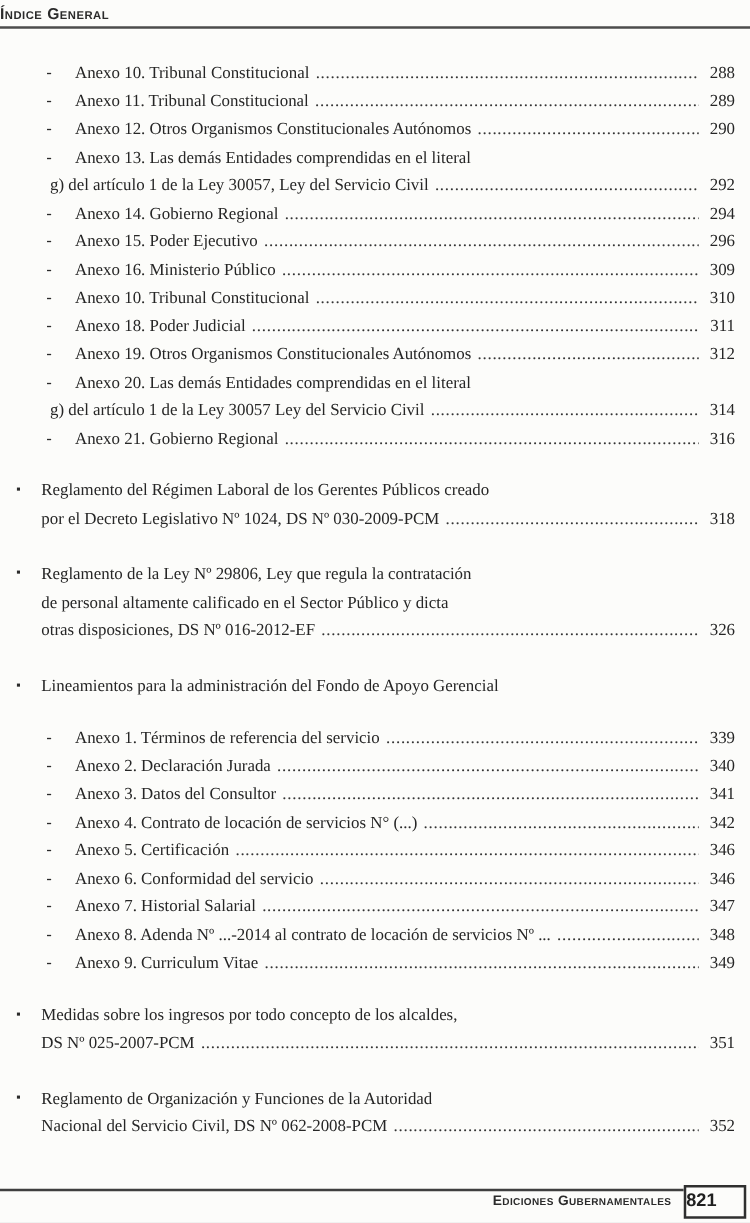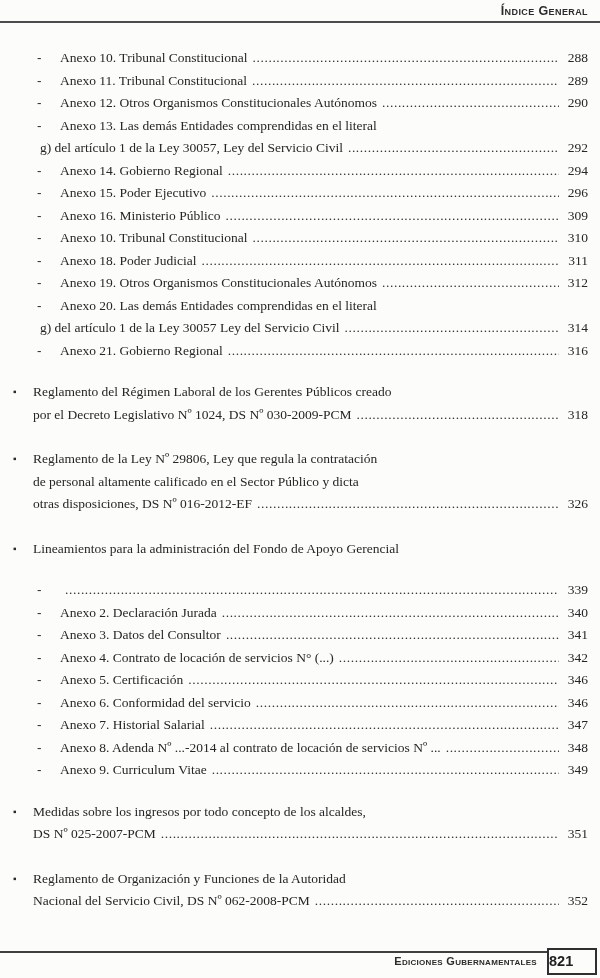--- a/index.html
+++ b/index.html
@@ -15,21 +15,20 @@
     margin: 0 auto;
     background: #fcfcfa;
     color: #262626;
     overflow: hidden;
   }
 
   
   .header { padding-top: 3px; }
   .header-title {
     display: block;
-    text-align: right;
     padding-right: 12px;
     font-size: 12.5px;
     font-weight: bold;
     font-variant: small-caps;
     letter-spacing: 0.4px;
     color: #2b2b2b;
     line-height: 16px;
   }
   .header-rule {
     margin-top: 2px;
@@ -286,20 +285,21 @@
           <div class="content">
             <div class="line"><span class="t">Lineamientos para la administración del Fondo de Apoyo Gerencial</span></div>
           </div>
         </div>
       </section>
       <section class="section dash">
         <div class="entry">
           <span class="marker">-</span>
           <div class="content">
             <div class="line last">
+              <span class="t">Anexo 1. Términos de referencia del servicio</span>
               <span class="leader"></span>
               <span class="page-num">339</span>
             </div>
           </div>
         </div>
         <div class="entry">
           <span class="marker">-</span>
           <div class="content">
             <div class="line last">
               <span class="t">Anexo 2. Declaración Jurada</span>

